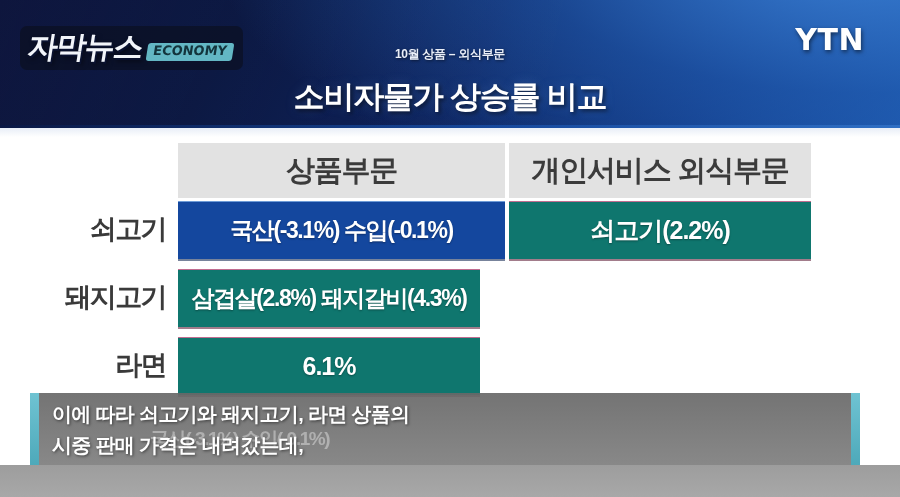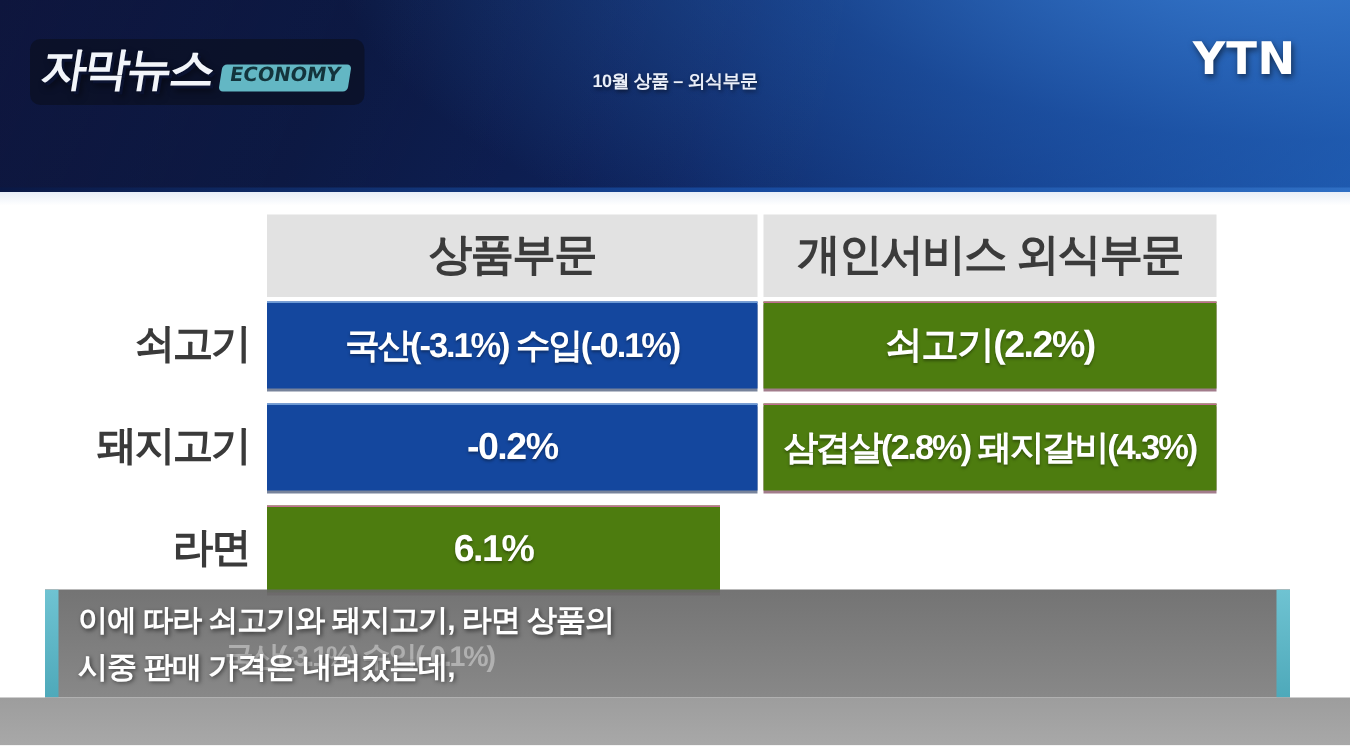--- a/index.html
+++ b/index.html
@@ -104,21 +104,21 @@
     background:#e2e2e2; color:#3b3b3b;
     font-size:29px; letter-spacing:-1.2px;
   }
   .blue-cell{
     background:#14479e; color:#ffffff; font-size:25px;
     border-top:1px solid #6e9bd6;
     box-shadow:0 2px 0 rgba(8,30,72,.55);
     text-shadow:0 1px 2px rgba(0,0,0,.35);
   }
   .maroon-cell{
-    background:#4d7c0f; color:#ffffff; font-size:25px;
+    background:#0f766e; color:#ffffff; font-size:25px;
     border-top:1px solid #c06d90;
     box-shadow:0 2px 0 rgba(85,16,44,.55);
     text-shadow:0 1px 2px rgba(0,0,0,.35);
   }
   .blue-cell.small, .maroon-cell.small{ font-size:23px; letter-spacing:-1.4px; }
 
   
   #rowlabels{
     position:absolute; left:0; top:200px; width:172px;
   }
@@ -174,20 +174,21 @@
     <div class="sheen"></div>
 
     <div id="logo-block">
       <span id="logo-text">자막뉴스</span>
       <span id="logo-badge">ECONOMY</span>
     </div>
 
     <div id="ytn-logo">YTN</div>
 
     <div id="eyebrow">10월 상품 – 외식부문</div>
+    <div id="headline">소비자물가 상승률 비교</div>
   </div>
   <div id="subband"></div>
 
   <div id="rowlabels">
     <div class="rlabel">쇠고기</div>
     <div class="rlabel">돼지고기</div>
     <div class="rlabel">라면</div>
   </div>
 
   <div id="table">
@@ -196,21 +197,20 @@
       <div class="cell head-cell c-goods">상품부문</div>
       <div class="cell head-cell c-svc">개인서비스 외식부문</div>
     </div>
 
     <div class="trow tbody-row">
       <div class="cell blue-cell c-goods small">국산(-3.1%) 수입(-0.1%)</div>
       <div class="cell maroon-cell c-svc">쇠고기(2.2%)</div>
     </div>
 
     <div class="trow tbody-row">
-      <div class="cell blue-cell c-goods">-0.2%</div>
       <div class="cell maroon-cell c-svc small">삼겹살(2.8%) 돼지갈비(4.3%)</div>
     </div>
 
     <div class="trow tbody-row">
       <div class="cell maroon-cell c-svc">6.1%</div>
     </div>
 
   </div>
 
   <div id="caption">

